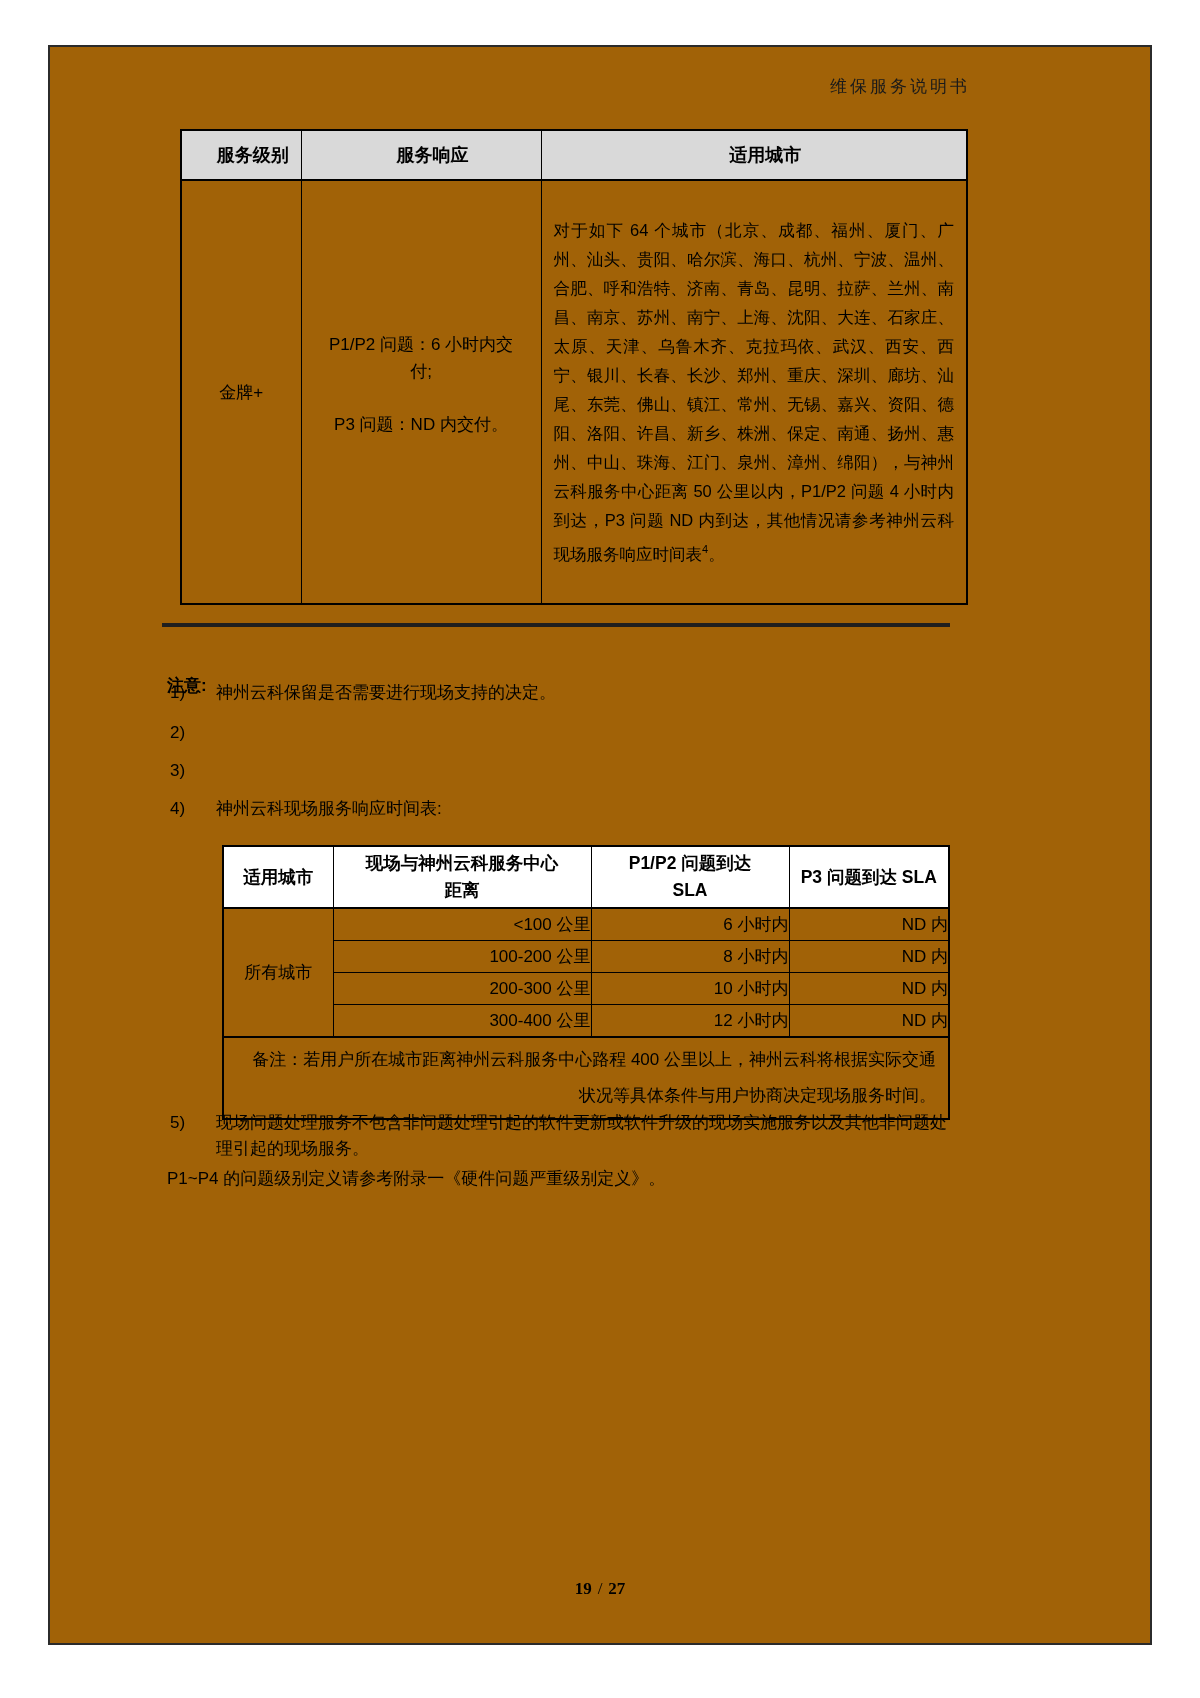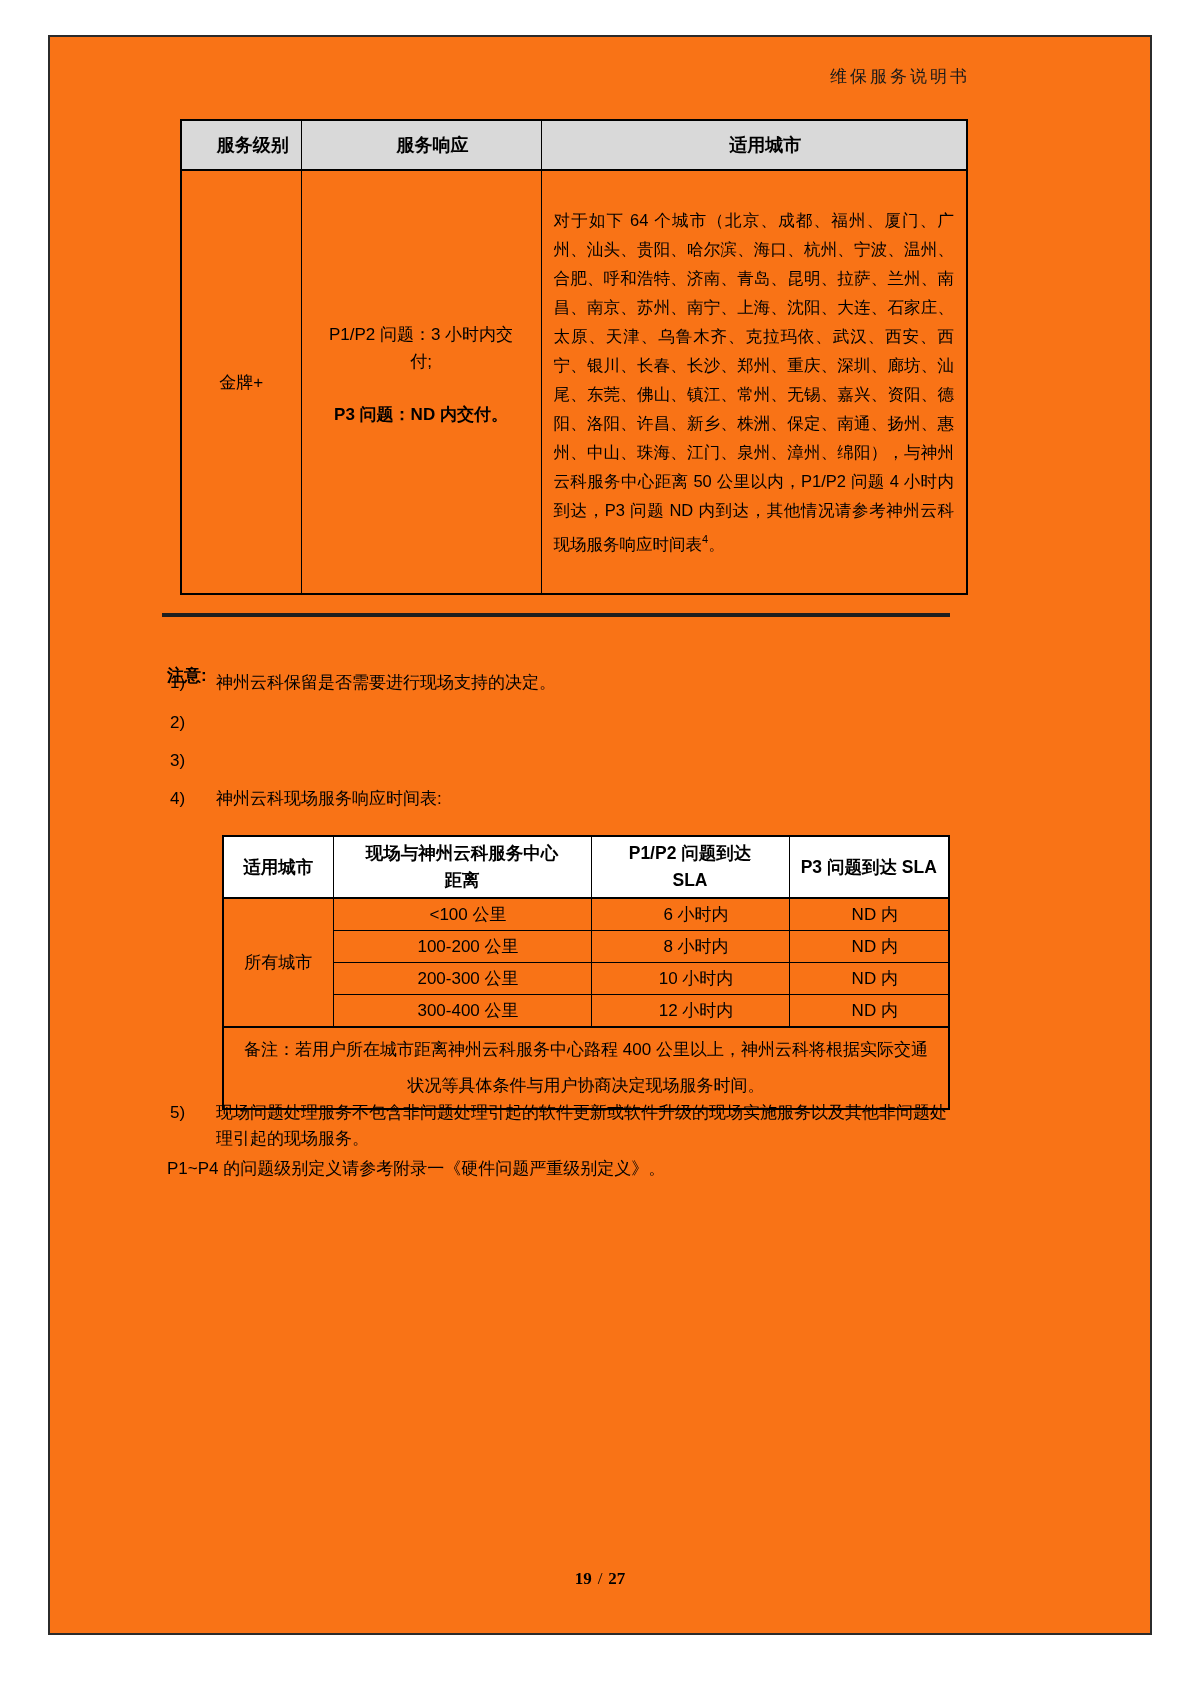--- a/index.html
+++ b/index.html
@@ -2,22 +2,22 @@
 <html><head>
 <meta charset="utf-8">
 <style>
   html,body{margin:0;padding:0;}
   body{
     width:1200px;height:1698px;background:#ffffff;position:relative;
     font-family:"Liberation Sans","DejaVu Sans",sans-serif;color:#000;
     -webkit-font-smoothing:antialiased;
   }
   .page{
-    position:absolute;left:48px;top:35px;width:1100px;height:1596px;
-    border:2px solid #2b2b2b;background:#f97316;
+    position:absolute;left:48px;top:45px;width:1100px;height:1596px;
+    border:2px solid #2b2b2b;background:#a16207;
   }
   .doc-title{
     position:absolute;top:28px;right:180px;
     font-family:"Liberation Serif","DejaVu Serif",serif;
     font-size:17px;letter-spacing:3px;color:#1a1a1a;
   }
   
   table{border-collapse:collapse;}
   .svc-table{
     position:absolute;left:130px;top:82px;width:786px;
@@ -25,21 +25,21 @@
   }
   .svc-table th,.svc-table td{border:1px solid #000;}
   .svc-table th{
     background:#d9d9d9;font-size:18px;font-weight:bold;
     height:46px;text-align:center;border-bottom:2px solid #000;padding-left:24px;
   }
   .svc-table td{vertical-align:middle;}
   .svc-level{height:420px;text-align:center;font-size:17px;}
   .svc-resp{text-align:center;font-size:17px;}
   .svc-resp .resp-p12{white-space:pre-line;line-height:27px;margin:0 0 26px 0;}
-  .svc-resp .resp-p3{line-height:27px;margin:16px;font-weight:bold;}
+  .svc-resp .resp-p3{line-height:27px;margin:16px;}
   .svc-cities{
     font-size:16.5px;line-height:29px;text-align:justify;
     padding:22px 12px;vertical-align:middle;
   }
   .svc-cities sup{font-size:11px;}
   
   .divider{
     position:absolute;left:112px;top:576px;width:788px;height:4px;
     background:#1f1f1f;
   }
@@ -58,21 +58,21 @@
   .sla-table{
     position:absolute;left:172px;top:798px;width:726px;
     border:2px solid #000;table-layout:fixed;font-size:17px;
   }
   .sla-table th,.sla-table td{border:1px solid #000;}
   .sla-table th{
     font-weight:bold;text-align:center;height:58px;
     white-space:pre-line;line-height:27px;background:#fff;
     border-bottom:2px solid #000;font-size:17.5px;
   }
-  .sla-table td{height:31px;padding:0 0 0 12px;text-align:center;}
+  .sla-table td{height:31px;padding:0 0 0 12px;text-align:right;}
   .sla-scope{text-align:center !important;padding:0 !important;font-size:17px;}
   .sla-remark{
     height:76px !important;line-height:36px;padding:2px 12px !important;
     border-top:2px solid #000 !important;text-align:justify;
   }
   
   .note5{
     position:absolute;left:120px;top:1063px;width:786px;
     display:flex;font-size:17px;line-height:26px;
   }
@@ -106,21 +106,21 @@
       <tr>
         <th>服务级别</th>
         <th>服务响应</th>
         <th>适用城市</th>
       </tr>
     </thead>
     <tbody>
       <tr>
         <td class="svc-level">金牌+</td>
         <td class="svc-resp">
-          <p class="resp-p12">P1/P2 问题：3 小时内交
+          <p class="resp-p12">P1/P2 问题：6 小时内交
 付;</p>
           <p class="resp-p3">P3 问题：ND 内交付。</p>
         </td>
         <td class="svc-cities">
           <span>对于如下 64 个城市（北京、成都、福州、厦门、广州、汕头、贵阳、哈尔滨、海口、杭州、宁波、温州、合肥、呼和浩特、济南、青岛、昆明、拉萨、兰州、南昌、南京、苏州、南宁、上海、沈阳、大连、石家庄、太原、天津、乌鲁木齐、克拉玛依、武汉、西安、西宁、银川、长春、长沙、郑州、重庆、深圳、廊坊、汕尾、东莞、佛山、镇江、常州、无锡、嘉兴、资阳、德阳、洛阳、许昌、新乡、株洲、保定、南通、扬州、惠州、中山、珠海、江门、泉州、漳州、绵阳），与神州云科服务中心距离 50 公里以内，P1/P2 问题 4 小时内到达，P3 问题 ND 内到达，其他情况请参考神州云科现场服务响应时间表</span><sup>4</sup><span>。</span>
         </td>
       </tr>
     </tbody>
   </table>
 

